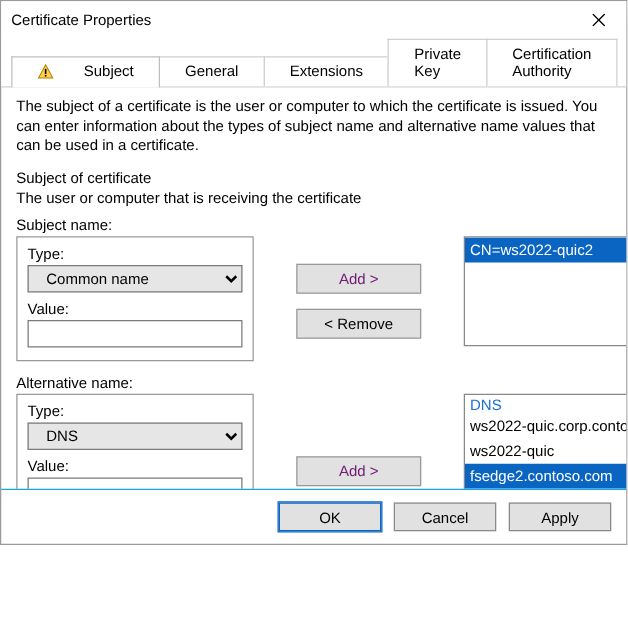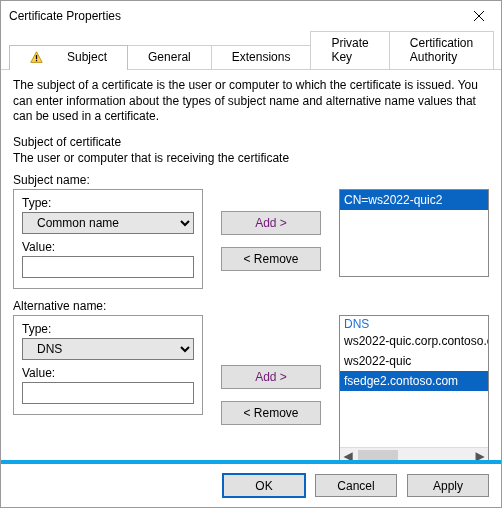--- a/index.html
+++ b/index.html
@@ -5,21 +5,21 @@
   html, body {
     margin: 0;
     padding: 0;
     font-family: "Segoe UI", Tahoma, sans-serif;
     font-size: 12px;
     background: #fff;
     color: #000;
   }
   .window {
     width: 502px;
-    height: 508px;
+    height: 436px;
     background: #ffffff;
     border: 1px solid #9a9a9a;
     box-sizing: border-box;
     display: flex;
     flex-direction: column;
     box-shadow: 0 8px 24px rgba(0,0,0,0.25);
   }
   .titlebar {
     height: 30px;
     display: flex;
@@ -86,21 +86,21 @@
   .section-title {
     margin: 2px 0 2px 0;
   }
   .section-sub {
     margin-bottom: 8px;
   }
 
   .grid {
     display: grid;
     grid-template-columns: 190px 100px 150px;
-    column-gap: 18px;
+    column-gap: 34px;
     align-items: start;
   }
   .field-panel {
     border: 1px solid #999;
     padding: 6px 8px 10px 8px;
   }
   .lbl { margin-bottom: 2px; }
   select, input[type=text] {
     width: 100%;
     box-sizing: border-box;
@@ -182,21 +182,21 @@
     margin-left:2px;
   }
   .listbox .scroll-h .track {
     flex:1;
   }
 
   .label-row { margin: 6px 0 2px 0; }
 
   
   .footer {
-    border-top: 4px solid #0ea5e9;
+    border-top: 1px solid #0ea5e9;
     padding: 10px 12px;
     display: flex;
     justify-content: flex-end;
     gap: 10px;
   }
   .footer .fbtn {
     width: 82px;
     height: 23px;
     font: inherit;
     border: 1px solid #8a8a8a;

